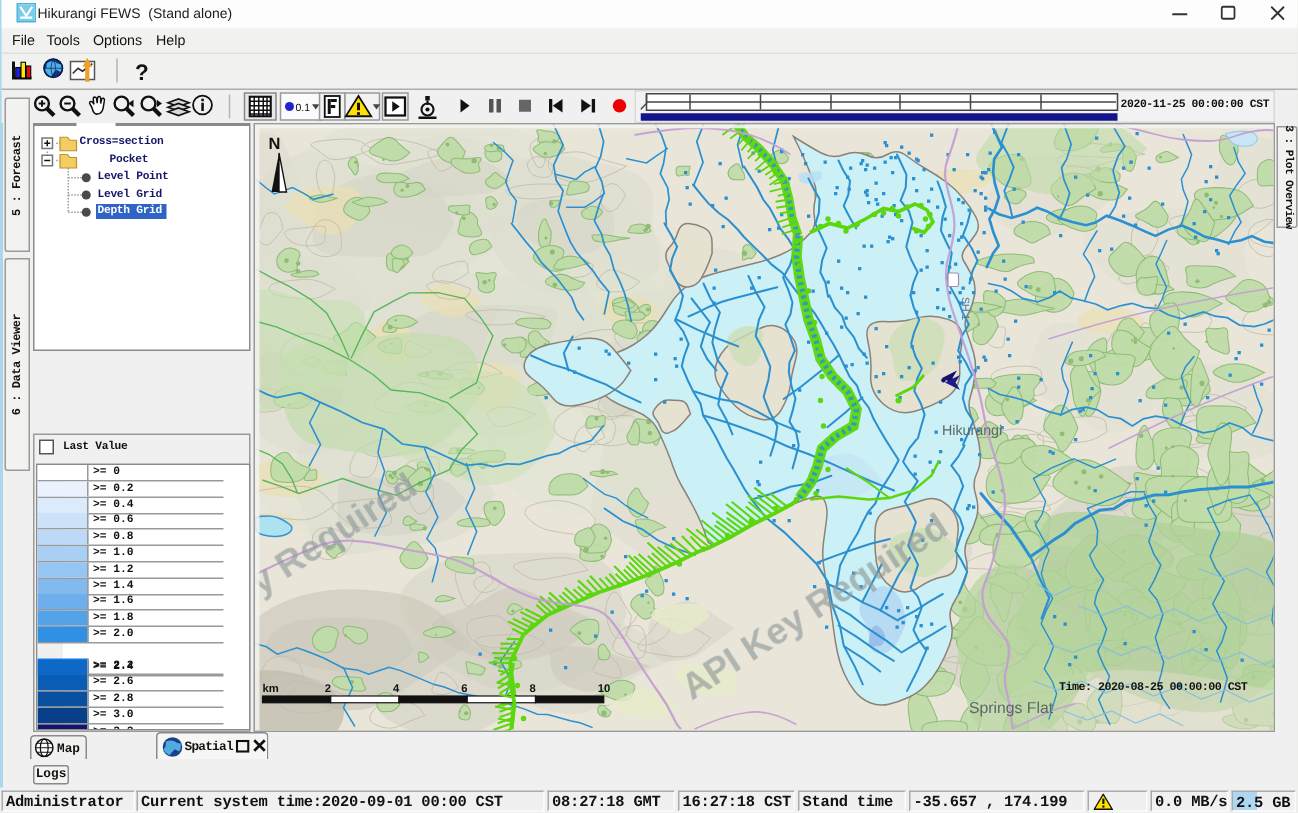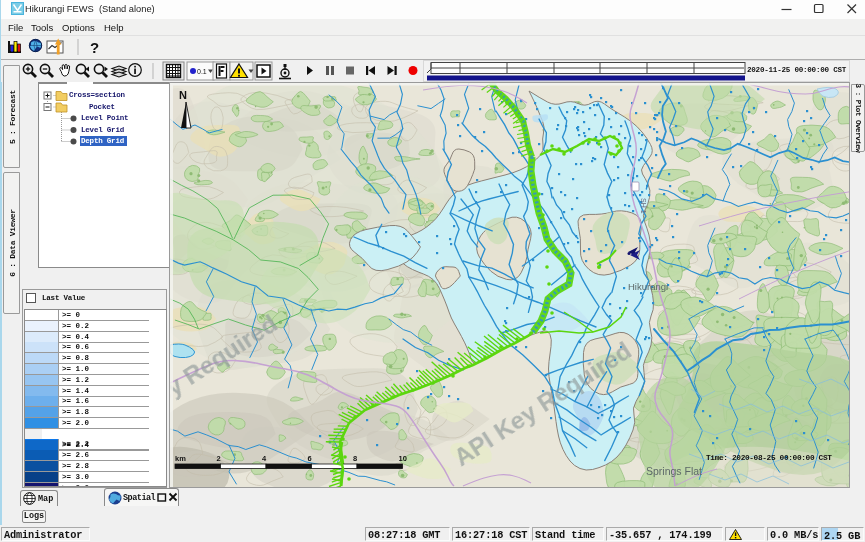--- a/index.html
+++ b/index.html
@@ -13,21 +13,21 @@
 #tb1{position:absolute;left:1px;top:35px;width:864px;height:25px;background:#f1f1f0;border-top:1px solid #e0e0e0;border-bottom:1px solid #adadad;}
 #toolrow{position:absolute;left:1px;top:60px;width:864px;height:22px;background:#f0f0f0;}
 #tl{position:absolute;left:423px;top:60px;width:427px;height:22px;background:#f2f2f2;border:1px solid #d8d8d8;}
 #tltext{position:absolute;left:323px;top:5px;font-size:7.6px;font-weight:bold;color:#111;white-space:nowrap;letter-spacing:-0.25px;}
 .vtab{position:absolute;background:#f2f2f1;border:1px solid #9a9a9a;border-radius:2px 0 0 2px;
  font-family:"Liberation Mono",monospace;font-weight:bold;font-size:8px;color:#111;}
 .vtab span{position:absolute;left:50%;top:50%;transform:translate(-50%,-50%) rotate(-90deg);white-space:nowrap;letter-spacing:-0.3px;}
 .vtabr span{font-size:7.5px;letter-spacing:-0.45px;}
 .vtabr{border-radius:0 2px 2px 0;}
 .vtabr span{transform:translate(-50%,-50%) rotate(90deg);}
-#treepanel{position:absolute;left:38px;top:82px;width:145px;height:186px;background:#fff;border:1px solid #8a8a8a;border-top:2px solid #8a8a8a;}
+#treepanel{position:absolute;left:22px;top:82px;width:145px;height:152px;background:#fff;border:1px solid #8a8a8a;border-top:2px solid #8a8a8a;}
 #legendpanel{position:absolute;left:22px;top:289px;width:145px;height:199px;background:#f0f0f0;border:1px solid #9a9a9a;}
 #mappanel{position:absolute;left:169px;top:82px;width:681px;height:406px;background:#e9e6d9;border:1px solid #9a9a9a;}
 .trow{position:absolute;height:11px;font-family:"Liberation Mono",monospace;font-weight:bold;font-size:7.5px;color:#16166b;white-space:nowrap;letter-spacing:-0.2px;}
 #leglist{position:absolute;left:1px;top:19px;width:143px;height:178px;background:#fff;border:1px solid #8a8a8a;overflow:hidden;}
 .lrow{position:absolute;left:0;width:124px;height:11px;border-bottom:1px solid #999;}
 .lrow .sw{position:absolute;left:0;top:0;width:34px;height:10px;border-right:1px solid #999;}
 .lrow .tx{position:absolute;left:37px;top:1px;font-family:"Liberation Mono",monospace;font-weight:bold;font-size:7.5px;color:#111;}
 .btab{position:absolute;background:#f0f0ef;border:1px solid #8a8a8a;border-bottom:none;border-radius:3px 3px 0 0;
  font-family:"Liberation Mono",monospace;font-weight:bold;font-size:8.5px;color:#111;}
 #logsbtn{position:absolute;left:22px;top:510px;width:24px;height:13px;background:#f4f4f3;border:1px solid #8a8a8a;border-radius:2px;
@@ -1616,20 +1616,21 @@
   <svg style="position:absolute;left:52px;top:4px;" width="10" height="9">
       <rect x="1" y="1" width="7.5" height="7" fill="none" stroke="#111" stroke-width="1.4"></rect>
     </svg>
   <svg style="position:absolute;left:63px;top:3px;" width="10" height="10">
       <path d="M1.5 1.5 L8.5 8.5 M8.5 1.5 L1.5 8.5" stroke="#111" stroke-width="1.8"></path>
     </svg>
 </div>
 <div id="logsbtn">Logs</div>
 <div id="statusbar">
   <div class="scell" style="left:1px;width:89px;">Administrator</div>
+  <div class="scell" style="left:91px;width:272px;">Current system time:2020-09-01 00:00 CST</div>
   <div class="scell" style="left:365px;width:85px;">08:27:18 GMT</div>
   <div class="scell" style="left:452px;width:78px;">16:27:18 CST</div>
   <div class="scell" style="left:532px;width:72px;">Stand time</div>
   <div class="scell" style="left:606px;width:117px;">-35.657 , 174.199</div>
   <div class="scell" style="left:725px;width:40px;">
       <svg style="position:absolute;left:3px;top:1px;" width="13" height="11" viewBox="0 0 13 11">
         <path d="M6.5 0.5 L12.5 10.5 L0.5 10.5Z" fill="#ffe000" stroke="#111" stroke-width="0.9"></path>
         <rect x="5.9" y="3.4" width="1.4" height="3.6" fill="#111"></rect>
         <rect x="5.9" y="8" width="1.4" height="1.4" fill="#111"></rect>
       </svg>

